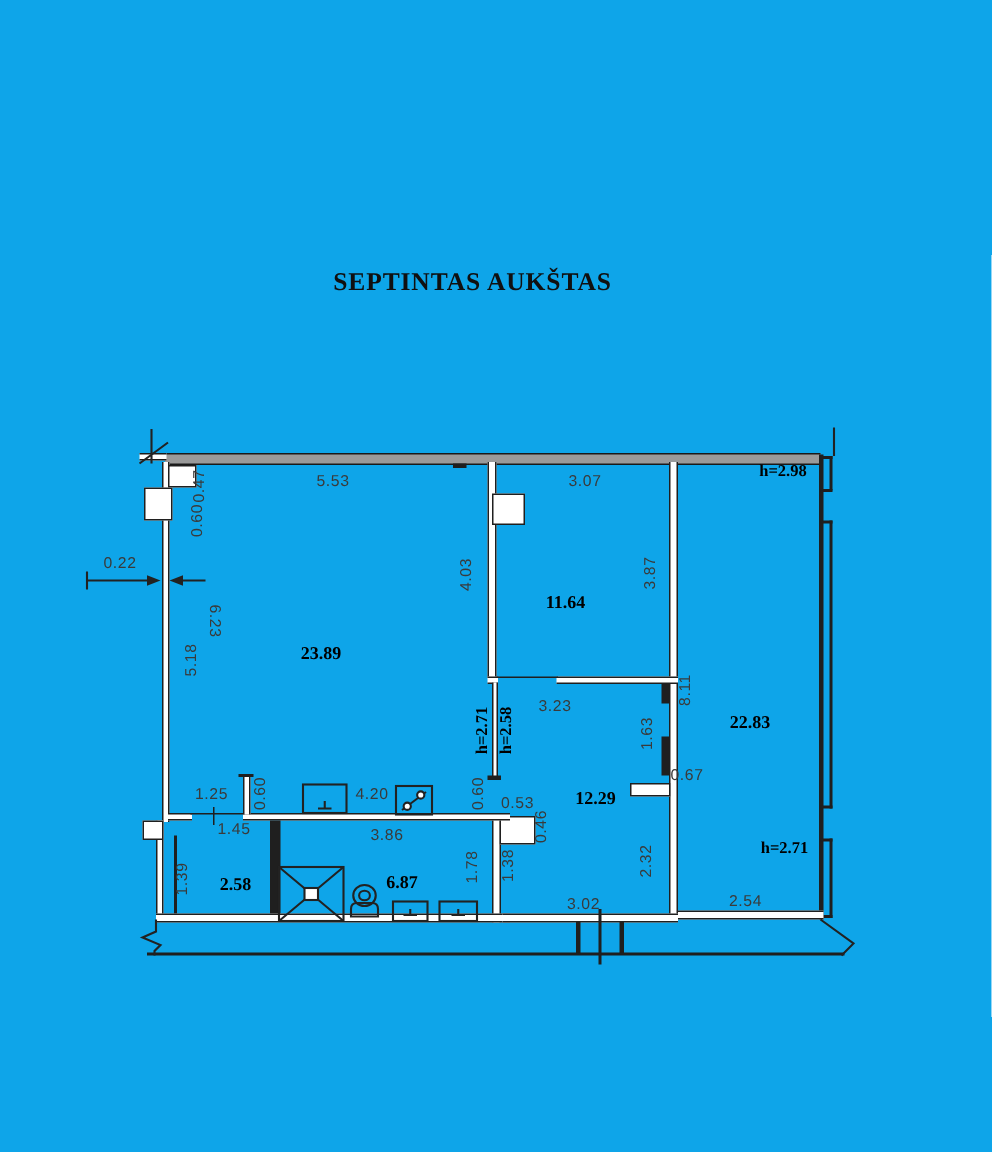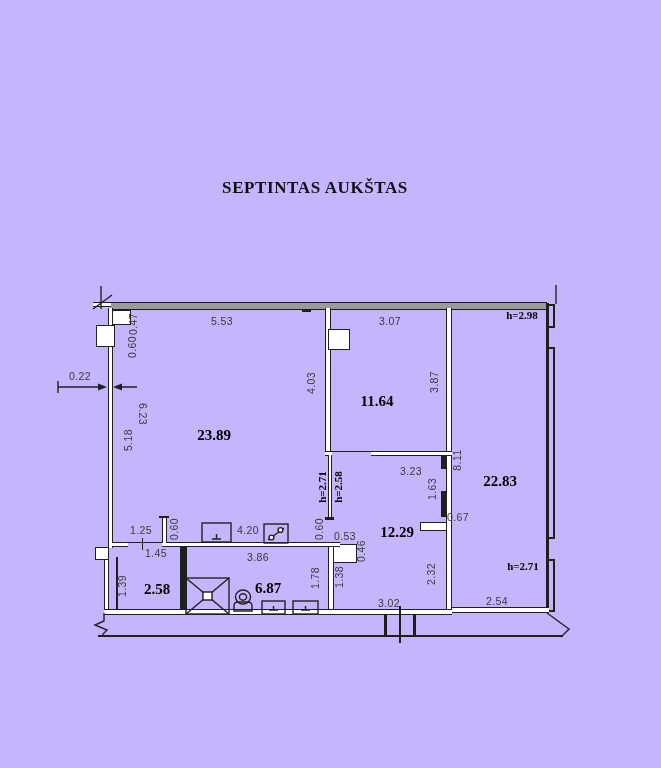--- a/index.html
+++ b/index.html
@@ -1,35 +1,35 @@
 <!DOCTYPE html>
 <html><head>
 <meta charset="utf-8">
 <style>
   html,body{margin:0;padding:0;background:#fff;}
-  #canvas{position:relative;width:661px;height:768px;background:#c4b5fd;overflow:hidden;
+  #canvas{position:relative;width:661px;height:768px;background:#0ea5e9;overflow:hidden;
           font-family:"Liberation Sans",sans-serif;}
   .title{position:absolute;transform:translate(-50%,-50%);font-family:"Liberation Serif",serif;
          font-weight:700;font-size:17px;letter-spacing:.6px;color:#101010;white-space:nowrap;}
   
   .w{position:absolute;background:#1f1f1f;}
   .dv{position:absolute;background:#fff;border-left:1.5px solid #1f1f1f;border-right:1.5px solid #1f1f1f;box-sizing:border-box;}
   .dh{position:absolute;background:#fff;border-top:1.5px solid #1f1f1f;border-bottom:1.5px solid #1f1f1f;box-sizing:border-box;}
   .box{position:absolute;background:#fff;border:1.6px solid #1f1f1f;box-sizing:border-box;}
   .band{position:absolute;left:110px;top:302px;width:437px;height:8px;background:#9a9a9a;
         border-top:1.6px solid #1a1a1a;border-bottom:1.6px solid #1a1a1a;box-sizing:border-box;}
   .bandext{position:absolute;left:93px;top:302px;width:18px;height:5px;background:#fff;
         border-top:1.4px solid #1a1a1a;border-bottom:1.4px solid #1a1a1a;box-sizing:border-box;}
   
   .lbl{position:absolute;transform:translate(-50%,-50%);font-size:10.5px;color:#3a3a3a;
        letter-spacing:.4px;white-space:nowrap;line-height:1;}
   .lbl.rot{transform:translate(-50%,-50%) rotate(-90deg);}
   .lbl.rot2{transform:translate(-50%,-50%) rotate(90deg);}
   .area{position:absolute;transform:translate(-50%,-50%);font-family:"Liberation Serif",serif;
-        font-weight:700;font-size:15px;color:#000;white-space:nowrap;line-height:1;}
+        font-weight:700;font-size:12px;color:#000;white-space:nowrap;line-height:1;}
   .hl{position:absolute;transform:translate(-50%,-50%);font-family:"Liberation Serif",serif;
       font-weight:700;font-size:11px;color:#000;white-space:nowrap;line-height:1;}
   .hl.rot{transform:translate(-50%,-50%) rotate(-90deg);}
   svg{position:absolute;left:0;top:0;}
 </style>
 </head>
 <body>
 
 <div id="canvas">
 
@@ -136,21 +136,21 @@
   <div class="area" style="left:268px;top:588px">6.87</div>
 
   <div class="hl" style="left:522px;top:315px">h=2.98</div>
   <div class="hl" style="left:523px;top:566px">h=2.71</div>
   <div class="hl rot" style="left:322px;top:487px">h=2.71</div>
   <div class="hl rot" style="left:338px;top:487px">h=2.58</div>
 
   <div class="lbl" style="left:80px;top:376px">0.22</div>
   <div class="lbl" style="left:222px;top:321px">5.53</div>
   <div class="lbl" style="left:390px;top:321px">3.07</div>
-  <div class="lbl" style="left:411px;top:471px">3.23</div>
+  <div class="lbl" style="left:370px;top:471px">3.23</div>
   <div class="lbl" style="left:458px;top:517px">0.67</div>
   <div class="lbl" style="left:141px;top:530px">1.25</div>
   <div class="lbl" style="left:248px;top:530px">4.20</div>
   <div class="lbl" style="left:345px;top:536px">0.53</div>
   <div class="lbl" style="left:156px;top:553px">1.45</div>
   <div class="lbl" style="left:258px;top:557px">3.86</div>
   <div class="lbl" style="left:389px;top:603px">3.02</div>
   <div class="lbl" style="left:497px;top:601px">2.54</div>
 
   <div class="lbl rot" style="left:133px;top:324px">0.47</div>

